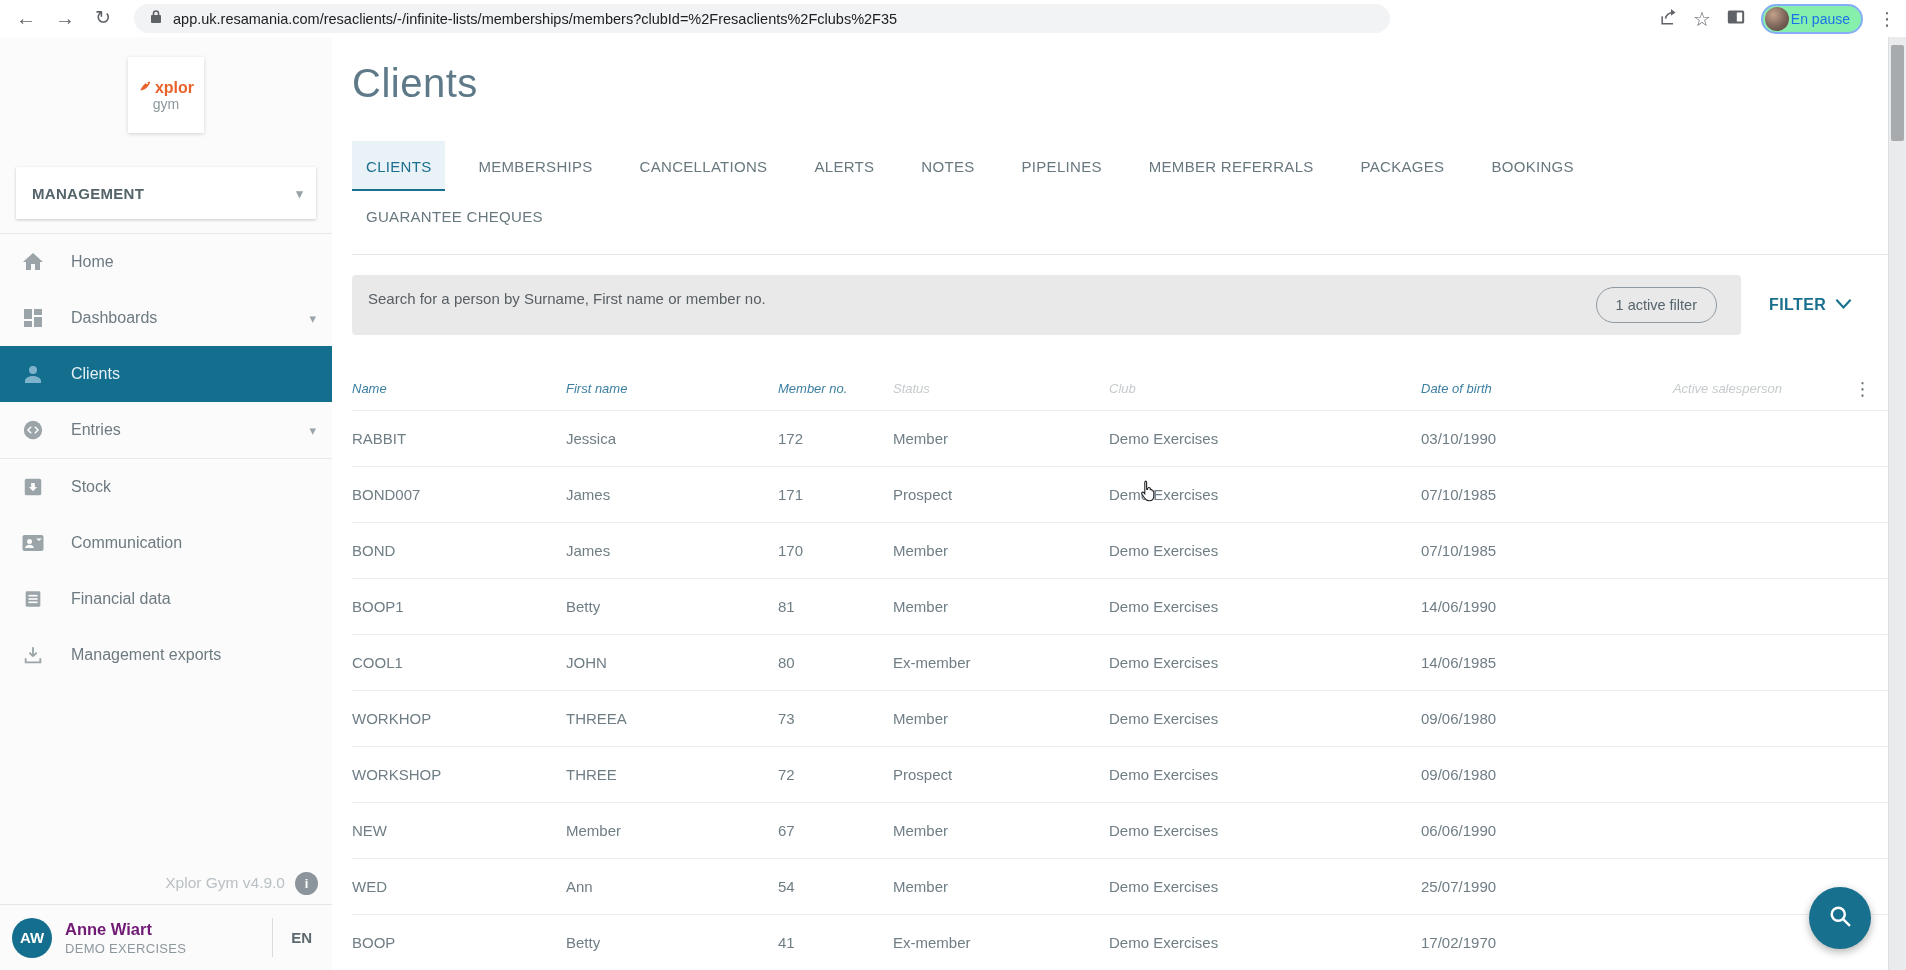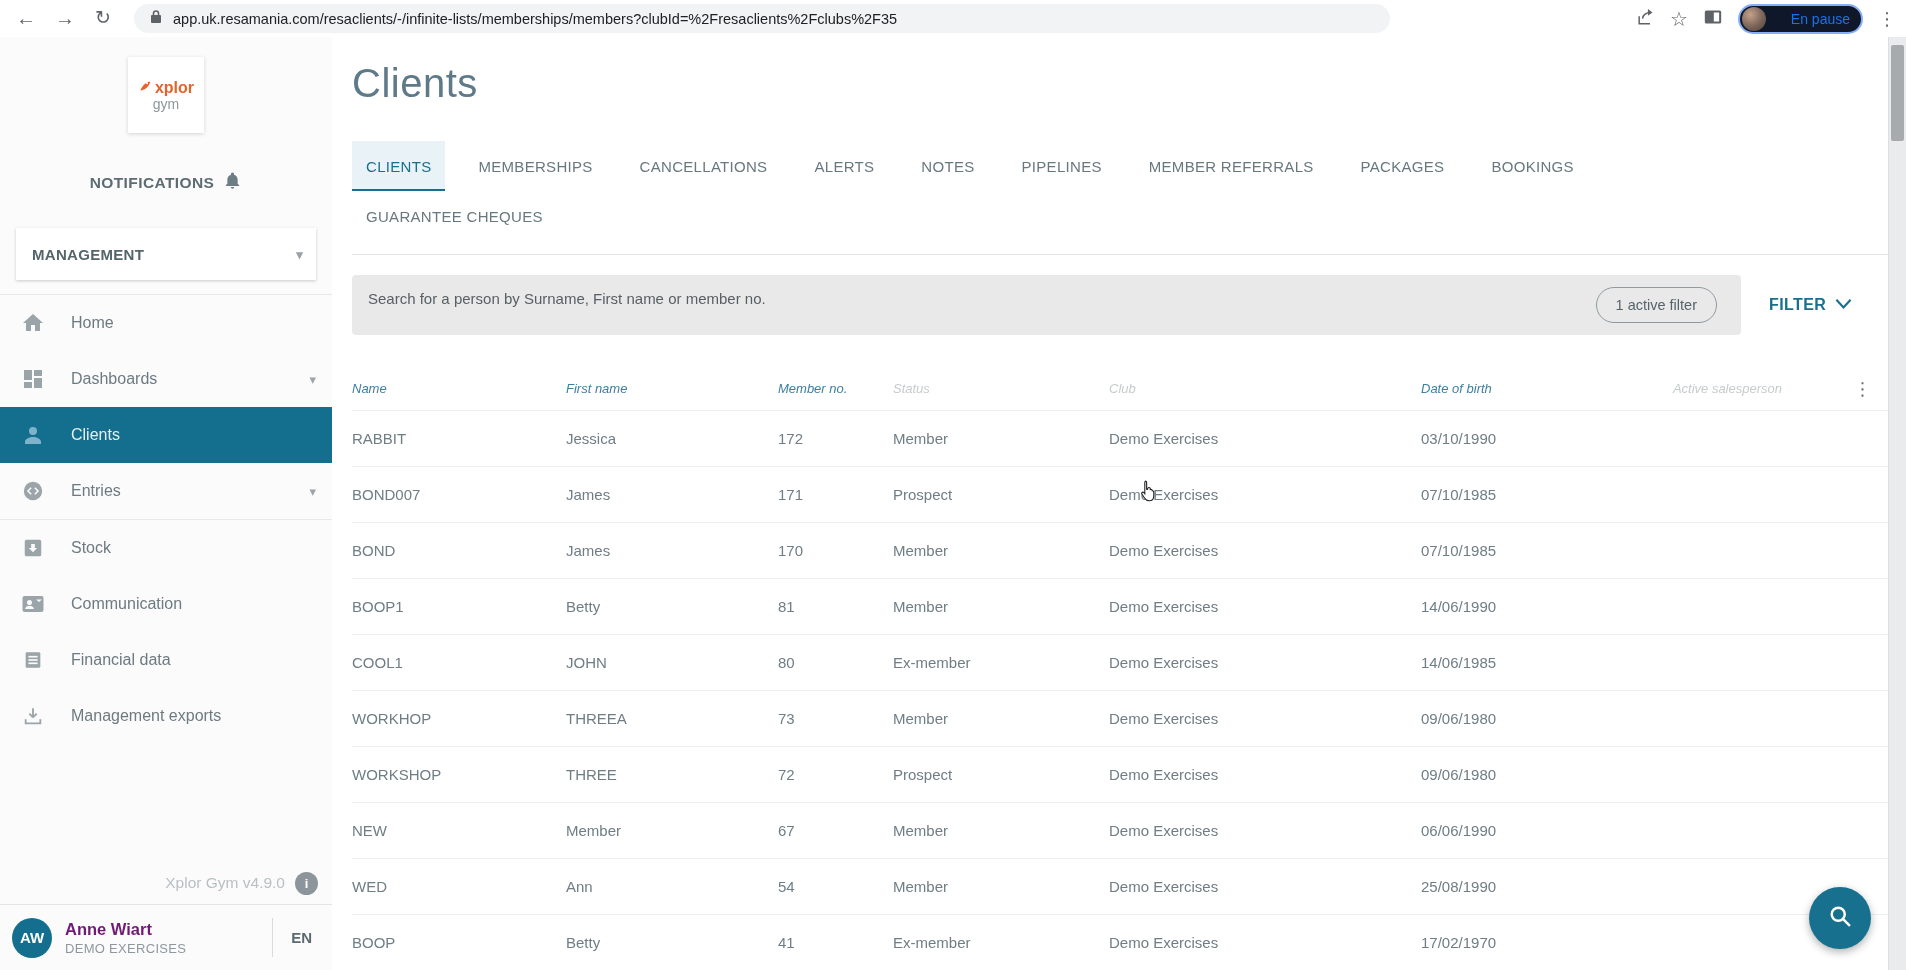--- a/index.html
+++ b/index.html
@@ -11,22 +11,22 @@
   .chrome { height:37px; background:#fff; position:relative; display:flex; align-items:center; }
   .chrome-btn { color:#5f6368; font-size:20px; line-height:1; cursor:pointer; }
   .chrome-back { position:absolute; left:16px; top:8px; }
   .chrome-fwd  { position:absolute; left:55px; top:8px; }
   .chrome-reload { position:absolute; left:95px; top:8px; font-size:19px; }
   .url-pill { position:absolute; left:134px; top:4px; width:1256px; height:29px; border-radius:15px;
               background:#f1f3f4; display:flex; align-items:center; padding:0 16px; cursor:text; }
   .url-text { margin-left:11px; font-size:14.5px; color:#202124; white-space:nowrap; overflow:hidden; }
   .chrome-right { position:absolute; right:10px; top:0; height:37px; display:flex; align-items:center; gap:15px; }
   .star-icon { color:#5f6368; font-size:20px; cursor:pointer; }
-  .profile-pill { display:flex; align-items:center; gap:25px; border:2px solid #85aef7; border-radius:16px;
-                  padding:1px 11px 1px 2px; cursor:pointer; background:#0f172a; }
+  .profile-pill { display:flex; align-items:center; gap:2px; border:2px solid #85aef7; border-radius:16px;
+                  padding:1px 11px 1px 2px; cursor:pointer; background:#86efac; }
   .chrome-avatar { width:24px; height:24px; border-radius:50%;
                    background:radial-gradient(circle at 35% 32%, #c4a28b, #7a6358 55%, #4e423c); }
   .profile-pill span { color:#1a73e8; font-size:14px; }
   .chrome-menu { color:#5f6368; font-size:18px; cursor:pointer; }
 
   
   .app { display:flex; height:933px; }
 
   
   .sidebar { width:332px; flex-shrink:0; background:#fbfbfb; position:relative; }
@@ -155,28 +155,20 @@
                 <path d="M4 20c1-4.5 4.5-9 9-12l5-2.5L19.5 7 17 12c-3 4.5-8 7.5-13 8z"></path>
                 <circle cx="14.5" cy="8.5" r="1.6" fill="#fff"></circle>
                 <path d="M4 20l3-1.5L5.5 17z"></path>
               </svg>
           </span>
           <span class="logo-brand">xplor</span>
         </div>
         <div class="logo-sub">gym</div>
       </div>
 
-      <div class="notif-row">
-        <span>NOTIFICATIONS</span>
-        <span>
-          <svg width="19" height="19" viewBox="0 0 24 24" fill="#6e7d84">
-              <path d="M12 22.5a2.2 2.2 0 0 0 2.2-2.2H9.8A2.2 2.2 0 0 0 12 22.5zm6.5-6.5v-5.2c0-3-1.8-5.4-4.5-6.1v-.8a2 2 0 0 0-4 0v.8C7.3 5.4 5.5 7.8 5.5 10.8V16l-2 2v1h17v-1z"></path>
-            </svg>
-        </span>
-      </div>
 
       <div class="context-card">
         <span>MANAGEMENT</span>
         <span class="caret">▾</span>
       </div>
 
       <div class="side-divider"></div>
 
       <nav>
         <div class="nav-item">
@@ -394,21 +386,21 @@
               <div>06/06/1990</div>
               <div></div>
               <div></div>
             </div>
             <div class="grid trow">
               <div>WED</div>
               <div>Ann</div>
               <div>54</div>
               <div>Member</div>
               <div>Demo Exercises</div>
-              <div>25/08/1990</div>
+              <div>25/07/1990</div>
               <div></div>
               <div></div>
             </div>
             <div class="grid trow">
               <div>BOOP</div>
               <div>Betty</div>
               <div>41</div>
               <div>Ex-member</div>
               <div>Demo Exercises</div>
               <div>17/02/1970</div>

